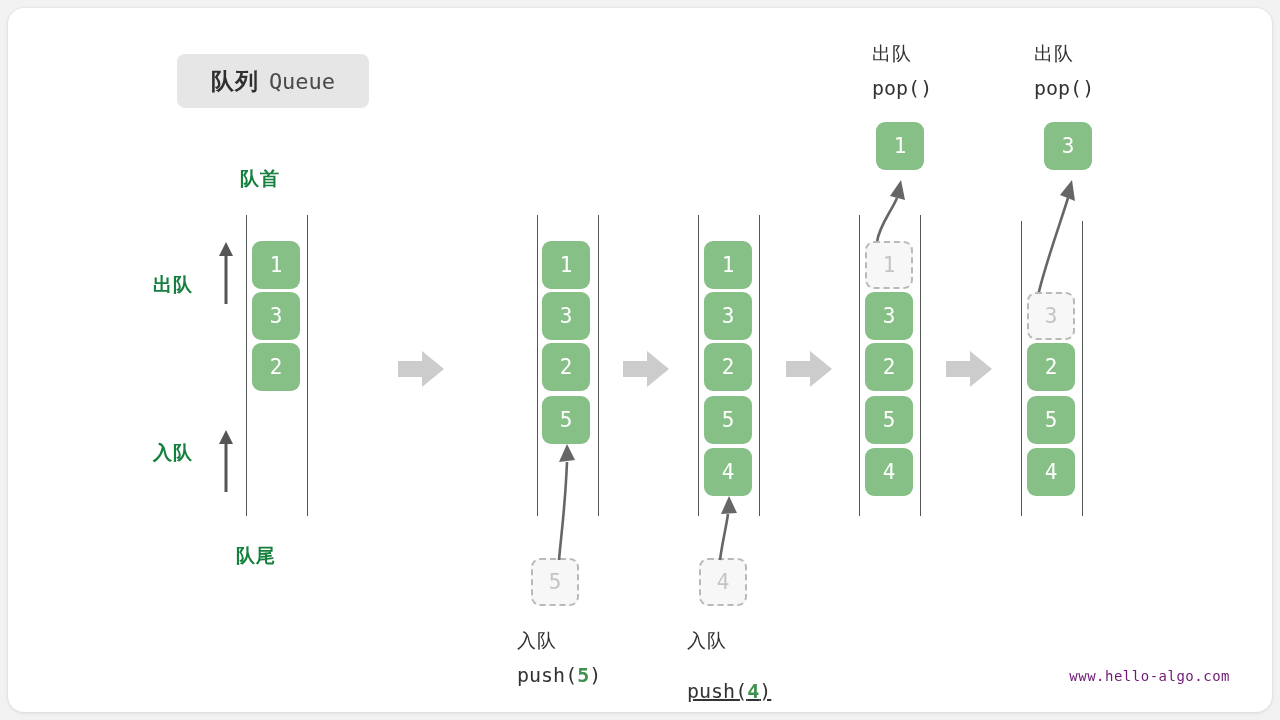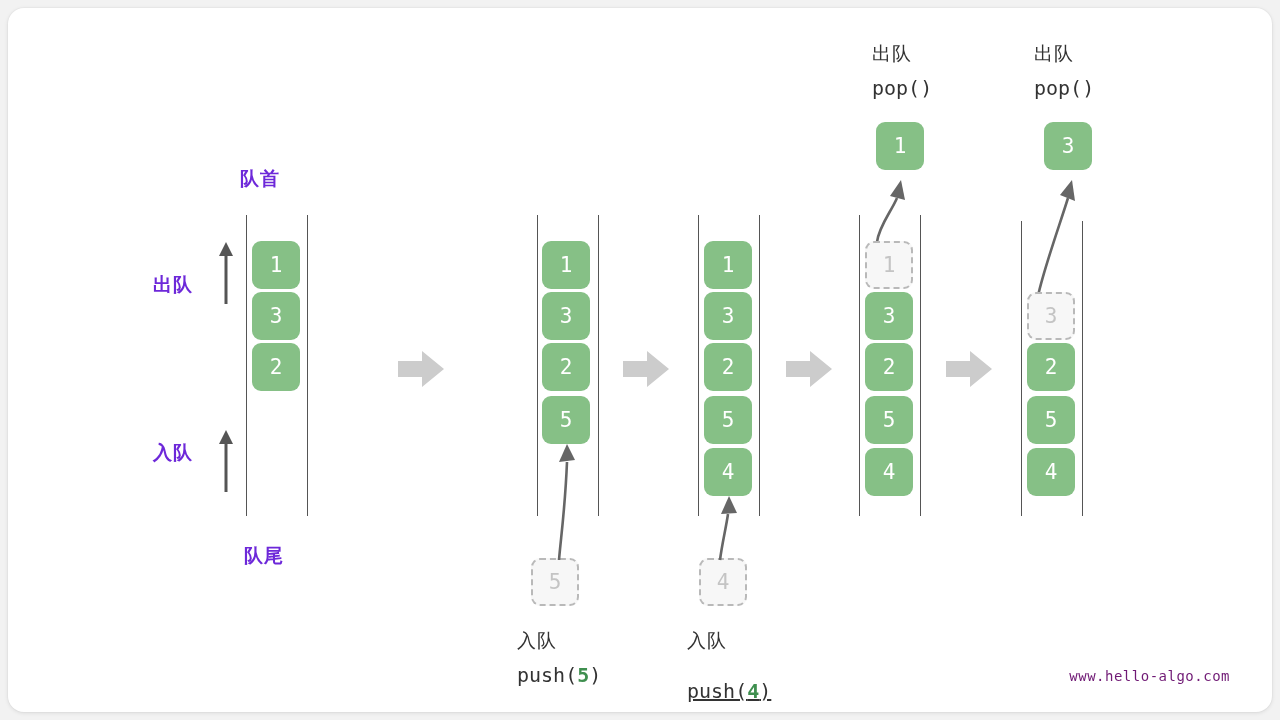--- a/index.html
+++ b/index.html
@@ -58,21 +58,21 @@
 
   
   .lbl {
     position: absolute;
     color: #333333;
     white-space: pre;
   }
   .lbl-cn-bold {
     font-size: 19px;
     font-weight: bold;
-    color: #6d28d9;
+    color: #15803d;
     letter-spacing: 1px;
   }
   .lbl-cn {
     font-size: 19px;
     color: #333333;
     letter-spacing: 1px;
   }
   .lbl-mono {
     font-family: "DejaVu Sans Mono", "Liberation Mono", monospace;
     font-size: 20px;
@@ -129,23 +129,27 @@
     color: #701a75;
     letter-spacing: 0.5px;
   }
 </style>
 </head>
 <body>
 
 <div id="canvas">
   <div id="card">
 
+    <div class="title-chip">
+      <span class="title-cn">队列</span>
+      <span class="title-en">Queue</span>
+    </div>
 
     <div class="lbl lbl-cn-bold" style="left:232px; top:158px;">队首</div>
-    <div class="lbl lbl-cn-bold" style="left:236px; top:535px;">队尾</div>
+    <div class="lbl lbl-cn-bold" style="left:228px; top:535px;">队尾</div>
 
     <div class="lbl lbl-cn-bold" style="left:145px; top:264px;">出队</div>
     <div class="lbl lbl-cn-bold" style="left:145px; top:432px;">入队</div>
 
     <svg class="dir-arrow" style="left:206px; top:232px;" width="24" height="66">
       <line x1="12" y1="64" x2="12" y2="12" stroke="#555555" stroke-width="3"></line>
       <polygon points="12,2 5,16 19,16" fill="#555555"></polygon>
     </svg>
     <svg class="dir-arrow" style="left:206px; top:420px;" width="24" height="66">
       <line x1="12" y1="64" x2="12" y2="12" stroke="#555555" stroke-width="3"></line>

